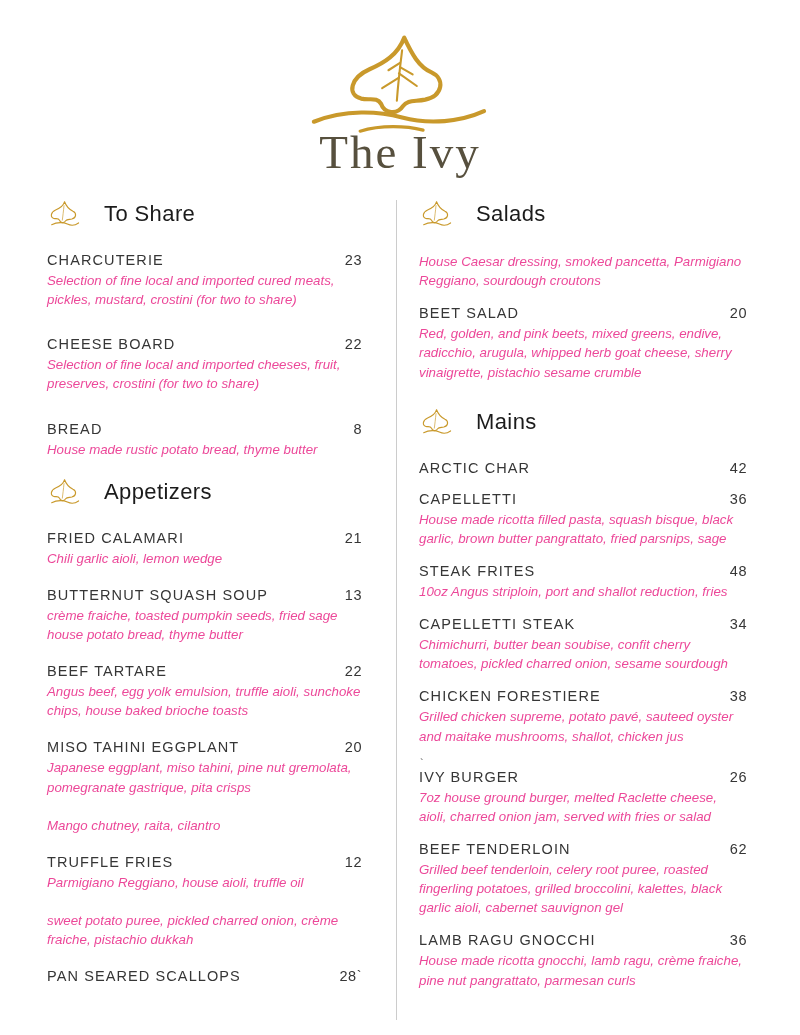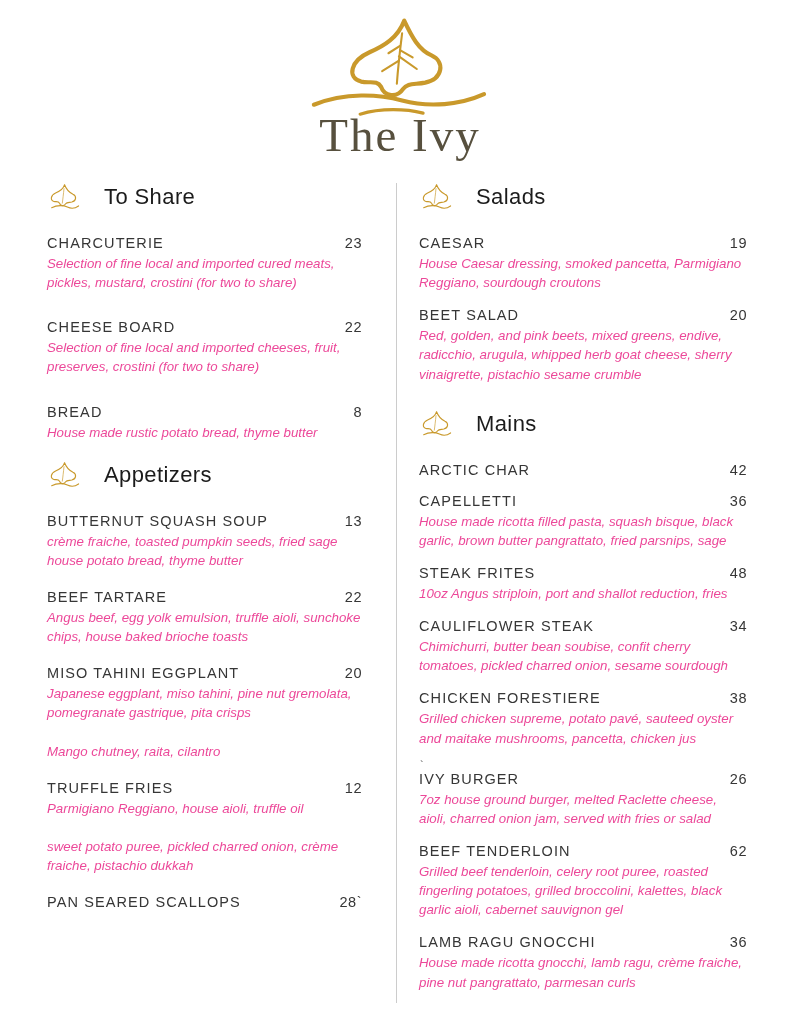--- a/index.html
+++ b/index.html
@@ -9,21 +9,21 @@
     height: 1035px;
     background: #ffffff;
     font-family: "Liberation Sans", sans-serif;
     color: #333;
     overflow: hidden;
     box-sizing: border-box;
   }
   
   .logo-wrap {
     width: 100%;
-    padding-top: 16px;
+    padding-top: 33px;
     display: flex;
     flex-direction: column;
     align-items: center;
   }
   .logo-svg { display: block; }
   .logo-text {
     font-family: "Liberation Serif", serif;
     font-size: 47px;
     letter-spacing: 2px;
     color: #57503E;
@@ -155,20 +155,27 @@
 
       <div class="sec-header spaced">
         <svg class="leaf-sm" width="34" height="28" viewBox="0 0 60 50" fill="none" stroke="#C9992B" stroke-width="2" stroke-linecap="round" stroke-linejoin="round">
           <path d="M31 3 C 29 11, 22 15, 15 18 C 6 22, 5 31, 12 33 C 16 34, 20 32, 22 36 C 23 41, 30 42, 33 37 C 35 34, 39 35, 44 34 C 52 32, 53 23, 46 20 C 40 17, 34 11, 31 3 Z"></path>
           <path stroke-width="1.2" d="M30 10 C 29 20, 28 28, 27 36"></path>
           <path d="M8 44 C 18 39, 30 40, 36 43 C 44 47, 52 44, 56 41"></path>
         </svg>
         <h2 class="sec-title">Appetizers</h2>
       </div>
 
+      <div class="item">
+        <div class="irow">
+          <span class="iname">FRIED CALAMARI</span>
+          <span class="iprice">21</span>
+        </div>
+        <div class="idesc">Chili garlic aioli, lemon wedge</div>
+      </div>
 
       <div class="item">
         <div class="irow">
           <span class="iname">BUTTERNUT SQUASH SOUP</span>
           <span class="iprice">13</span>
         </div>
         <div class="idesc">crème fraiche, toasted pumpkin seeds, fried sage house potato bread, thyme butter</div>
       </div>
 
       <div class="item">
@@ -220,24 +227,20 @@
       <div class="sec-header">
         <svg class="leaf-sm" width="34" height="28" viewBox="0 0 60 50" fill="none" stroke="#C9992B" stroke-width="2" stroke-linecap="round" stroke-linejoin="round">
           <path d="M31 3 C 29 11, 22 15, 15 18 C 6 22, 5 31, 12 33 C 16 34, 20 32, 22 36 C 23 41, 30 42, 33 37 C 35 34, 39 35, 44 34 C 52 32, 53 23, 46 20 C 40 17, 34 11, 31 3 Z"></path>
           <path stroke-width="1.2" d="M30 10 C 29 20, 28 28, 27 36"></path>
           <path d="M8 44 C 18 39, 30 40, 36 43 C 44 47, 52 44, 56 41"></path>
         </svg>
         <h2 class="sec-title">Salads</h2>
       </div>
 
       <div class="item">
-        <div class="irow">
-          <span class="iname">CAESAR</span>
-          <span class="iprice">19</span>
-        </div>
         <div class="idesc">House Caesar dressing, smoked pancetta, Parmigiano Reggiano, sourdough croutons</div>
       </div>
 
       <div class="item">
         <div class="irow">
           <span class="iname">BEET SALAD</span>
           <span class="iprice">20</span>
         </div>
         <div class="idesc">Red, golden, and pink beets, mixed greens, endive, radicchio, arugula, whipped herb goat cheese, sherry vinaigrette, pistachio sesame crumble</div>
       </div>
@@ -269,32 +272,32 @@
       <div class="item">
         <div class="irow">
           <span class="iname">STEAK FRITES</span>
           <span class="iprice">48</span>
         </div>
         <div class="idesc">10oz Angus striploin, port and shallot reduction, fries</div>
       </div>
 
       <div class="item">
         <div class="irow">
-          <span class="iname">CAULIFLOWER STEAK</span>
+          <span class="iname">CAPELLETTI STEAK</span>
           <span class="iprice">34</span>
         </div>
         <div class="idesc">Chimichurri, butter bean soubise, confit cherry tomatoes, pickled charred onion, sesame sourdough</div>
       </div>
 
       <div class="item">
         <div class="irow">
           <span class="iname">CHICKEN FORESTIERE</span>
           <span class="iprice">38</span>
         </div>
-        <div class="idesc">Grilled chicken supreme, potato pavé, sauteed oyster and maitake mushrooms, pancetta, chicken jus</div>
+        <div class="idesc">Grilled chicken supreme, potato pavé, sauteed oyster and maitake mushrooms, shallot, chicken jus</div>
       </div>
 
       <div class="stray-mark">`</div>
 
       <div class="item">
         <div class="irow">
           <span class="iname">IVY BURGER</span>
           <span class="iprice">26</span>
         </div>
         <div class="idesc">7oz house ground burger, melted Raclette cheese, aioli, charred onion jam, served with fries or salad</div>

